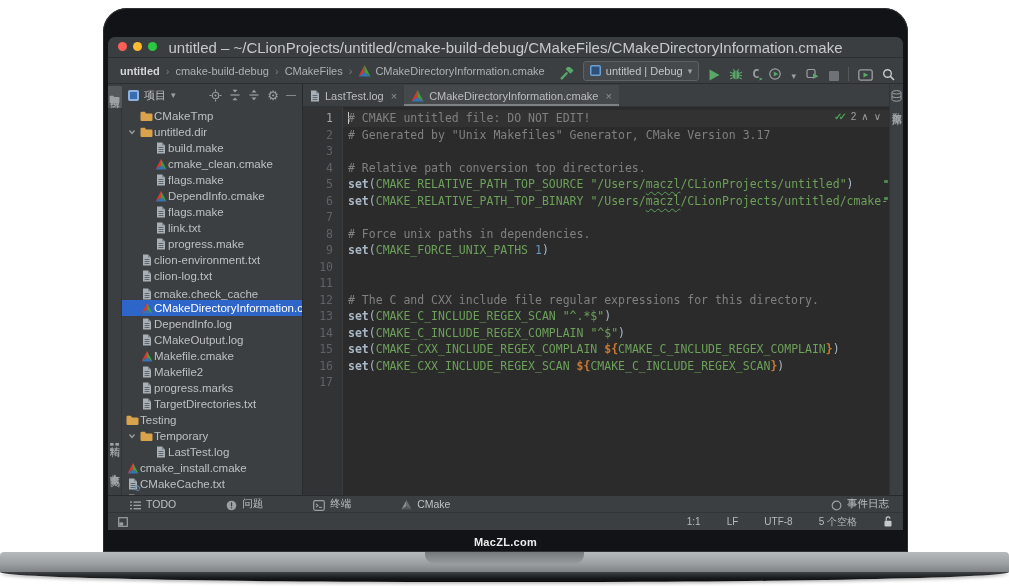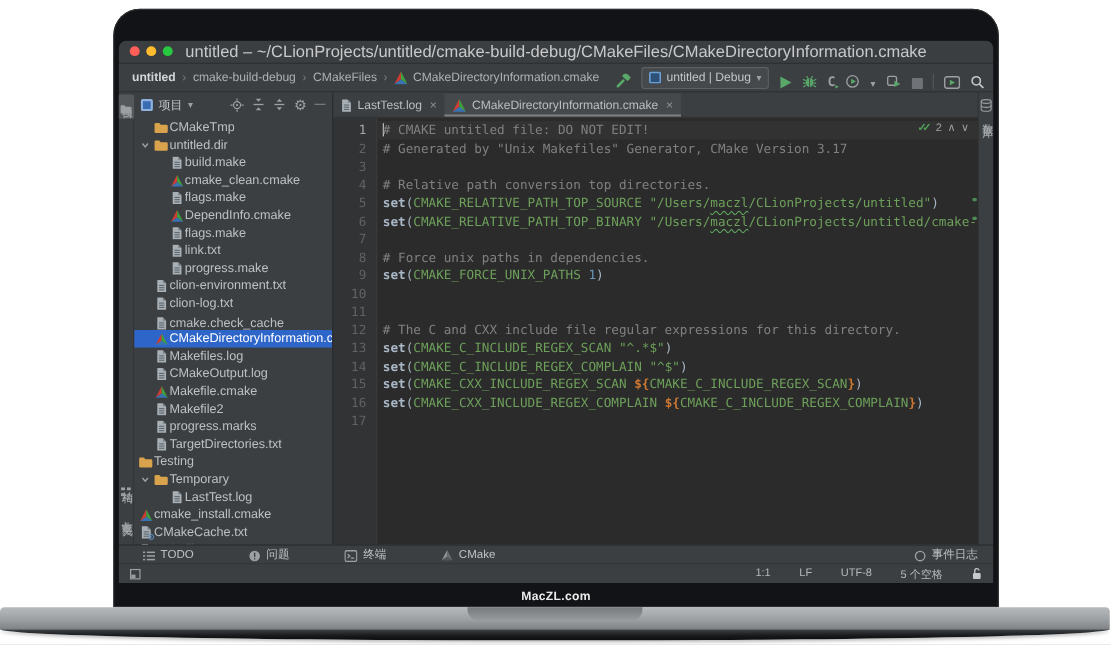--- a/index.html
+++ b/index.html
@@ -448,21 +448,21 @@
                   <svg width="10" height="12" viewBox="0 0 10 12">
                     <path fill="#a8b0b6" d="M1 0.5 h5 l3 3 V11.5 H1 z"></path>
                     <path fill="#7d858b" d="M6 0.5 l3 3 h-3 z"></path>
                     <g fill="#5d666c">
                       <rect x="2.6" y="5" width="4.8" height="1"></rect>
                       <rect x="2.6" y="7" width="4.8" height="1"></rect>
                       <rect x="2.6" y="9" width="4.8" height="1"></rect>
                     </g>
                   </svg>
                 </span>
-                <span class="tlabel">Makefiles.log</span>
+                <span class="tlabel">DependInfo.log</span>
               </div>
               <div class="tree-row" style="padding-left: 17px;">
                 <span class="ticon">
                   <svg width="10" height="12" viewBox="0 0 10 12">
                     <path fill="#a8b0b6" d="M1 0.5 h5 l3 3 V11.5 H1 z"></path>
                     <path fill="#7d858b" d="M6 0.5 l3 3 h-3 z"></path>
                     <g fill="#5d666c">
                       <rect x="2.6" y="5" width="4.8" height="1"></rect>
                       <rect x="2.6" y="7" width="4.8" height="1"></rect>
                       <rect x="2.6" y="9" width="4.8" height="1"></rect>
@@ -657,22 +657,22 @@
                 <div class="cline"><span class="k">set</span><span class="p">(</span><span class="v">CMAKE_RELATIVE_PATH_TOP_SOURCE</span><span class="p"> </span><span class="s">"/Users/</span><span class="w">maczl</span><span class="s">/CLionProjects/untitled"</span><span class="p">)</span></div>
                 <div class="cline"><span class="k">set</span><span class="p">(</span><span class="v">CMAKE_RELATIVE_PATH_TOP_BINARY</span><span class="p"> </span><span class="s">"/Users/</span><span class="w">maczl</span><span class="s">/CLionProjects/untitled/cmake-build-debug"</span></div>
                 <div class="cline"></div>
                 <div class="cline"><span class="c"># Force unix paths in dependencies.</span></div>
                 <div class="cline"><span class="k">set</span><span class="p">(</span><span class="v">CMAKE_FORCE_UNIX_PATHS</span><span class="p"> </span><span class="n">1</span><span class="p">)</span></div>
                 <div class="cline"></div>
                 <div class="cline"></div>
                 <div class="cline"><span class="c"># The C and CXX include file regular expressions for this directory.</span></div>
                 <div class="cline"><span class="k">set</span><span class="p">(</span><span class="v">CMAKE_C_INCLUDE_REGEX_SCAN</span><span class="p"> </span><span class="s">"^.*$"</span><span class="p">)</span></div>
                 <div class="cline"><span class="k">set</span><span class="p">(</span><span class="v">CMAKE_C_INCLUDE_REGEX_COMPLAIN</span><span class="p"> </span><span class="s">"^$"</span><span class="p">)</span></div>
+                <div class="cline"><span class="k">set</span><span class="p">(</span><span class="v">CMAKE_CXX_INCLUDE_REGEX_COMPLAIN</span><span class="p"> </span><span class="o">${</span><span class="v">CMAKE_C_INCLUDE_REGEX_COMPLAIN</span><span class="o">}</span><span class="p">)</span></div>
                 <div class="cline"><span class="k">set</span><span class="p">(</span><span class="v">CMAKE_CXX_INCLUDE_REGEX_SCAN</span><span class="p"> </span><span class="o">${</span><span class="v">CMAKE_C_INCLUDE_REGEX_SCAN</span><span class="o">}</span><span class="p">)</span></div>
-                <div class="cline"><span class="k">set</span><span class="p">(</span><span class="v">CMAKE_CXX_INCLUDE_REGEX_COMPLAIN</span><span class="p"> </span><span class="o">${</span><span class="v">CMAKE_C_INCLUDE_REGEX_COMPLAIN</span><span class="o">}</span><span class="p">)</span></div>
                 <div class="cline"></div>
               </div>
             <div class="inspect">
               <span class="chk">✓✓</span>
               <span>2</span>
               <span>∧</span>
               <span>∨</span>
             </div>
             <span class="sbar-mark" style="top:73px"></span>
             <span class="sbar-mark" style="top:90px"></span>

